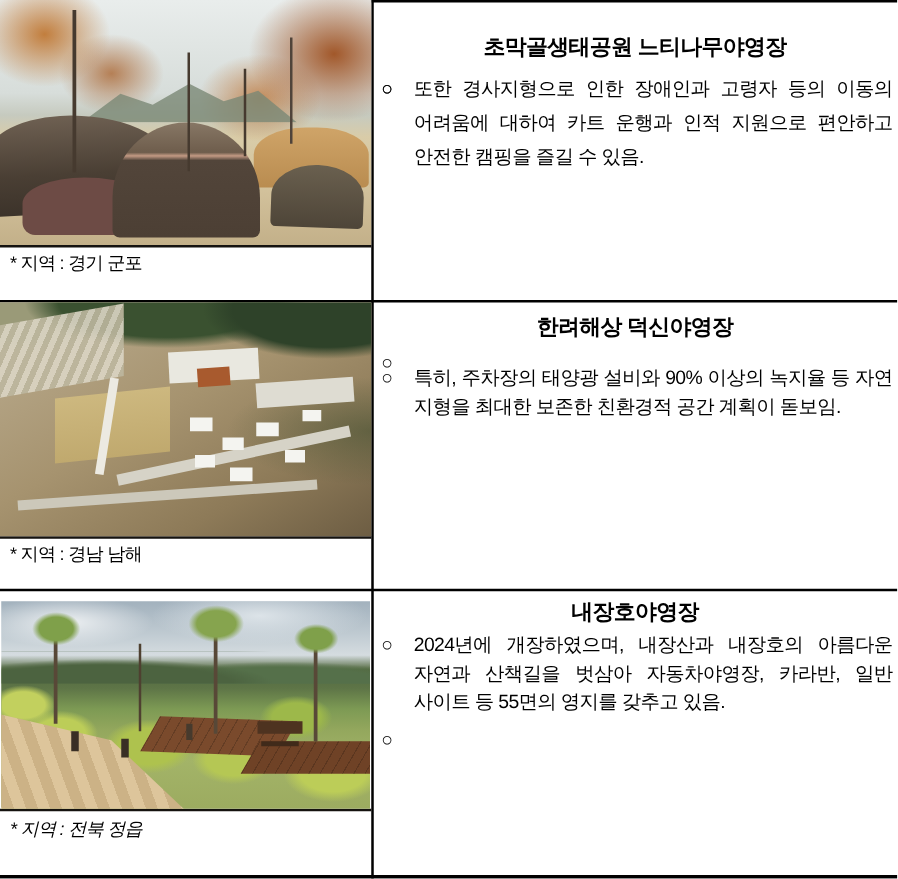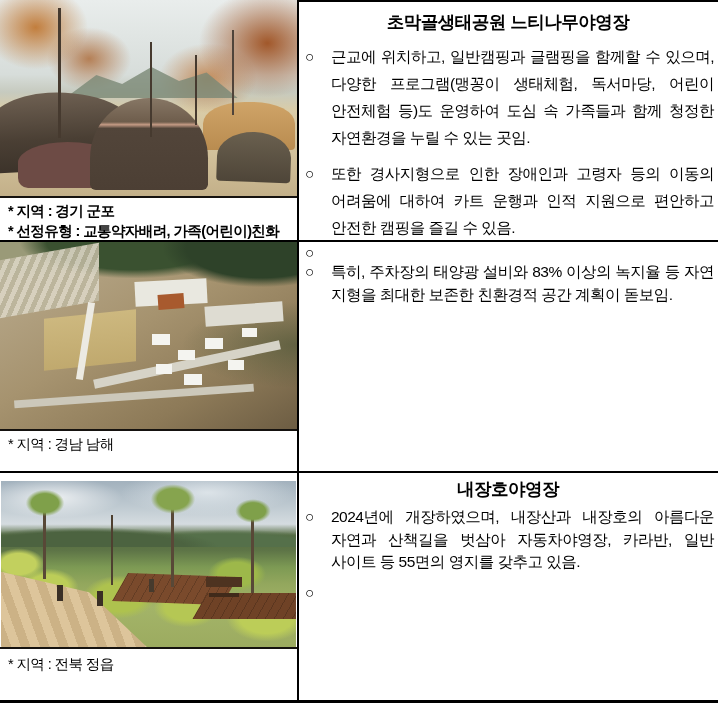--- a/index.html
+++ b/index.html
@@ -19,31 +19,31 @@
   .uline1 { top:196px; } .uline2 { top:429px; } .uline3 { top:647px; }
 
   
   .photo { position:absolute; left:0; width:297px; overflow:hidden; }
   .photo * { position:absolute; }
   #photo1 { top:0;   height:196px; }
   #photo2 { top:242px; height:187px; }
   #photo3 { top:481px; left:1px; width:295px; height:166px; }
   .caption { position:absolute; left:0; width:297px; padding:3px 2px 0 8px; box-sizing:border-box;
              font-size:14.5px; letter-spacing:-0.6px; line-height:20px; white-space:nowrap; overflow:hidden; }
-  #cap1 { top:198px; height:50px;font-weight:bold; }
+  #cap1 { top:198px; height:50px; }
   #cap2 { top:431px; height:24px; }
-  #cap3 { top:650px; height:50px; line-height:22px; }
+  #cap3 { top:650px; height:50px; line-height:22px;font-style:italic; }
 
   
   .cell { position:absolute; left:302px; width:412px; box-sizing:border-box; }
   #cell1 { top:2px;   height:238px; }
   #cell2 { top:242px; height:229px; }
   #cell3 { top:473px; height:261px; }
   .title { font-size:17.5px; font-weight:bold; text-align:center; letter-spacing:-0.5px; }
-  #cell1 .title { margin:8px 0 9px; }
+  #cell1 .title { margin:23px 0 9px; }
   #cell2 .title { margin:7px 0 7px; }
   #cell3 .title { margin:4px 0 5px; }
   .bullet { position:relative; padding-left:29px; text-align:justify; word-break:keep-all;
             font-size:15.5px; letter-spacing:-0.5px; }
   #cell1 .bullet { line-height:27px; }
   #cell2 .bullet, #cell3 .bullet { line-height:22.5px; }
   .marker { position:absolute; left:3px; top:0; }
   #cell1 .b2 { margin-top:9px; }
   #cell2 .b2 { margin-top:19px; }
   #cell3 .b2 { margin-top:8px; }
@@ -162,28 +162,26 @@
     <div class="p1-mtn"></div>
     <div class="p1-glamp"></div>
     <div class="p1-tentL"></div>
     <div class="p1-tarp"></div>
     <div class="p1-tentR"></div>
     <div class="p1-tentC"></div>
     <div class="p1-trunks"></div>
   </div>
   <div class="caption" id="cap1">
     <div>* 지역 : 경기 군포</div>
-    <div>* 선정유형 : 교통약자배려, 가족(어린이)친화</div>
   </div>
 
   <div class="cell" id="cell1">
     <div class="title">초막골생태공원 느티나무야영장</div>
     <div class="bullet b1">
       <span class="marker">○</span>
-      <span>근교에 위치하고, 일반캠핑과 글램핑을 함께할 수 있으며, 다양한 프로그램(맹꽁이 생태체험, 독서마당, 어린이 안전체험 등)도 운영하여 도심 속 가족들과 함께 청정한 자연환경을 누릴 수 있는 곳임.</span>
     </div>
     <div class="bullet b2">
       <span class="marker">○</span>
       <span>또한 경사지형으로 인한 장애인과 고령자 등의 이동의 어려움에 대하여 카트 운행과 인적 지원으로 편안하고 안전한 캠핑을 즐길 수 있음.</span>
     </div>
   </div>
 
   <div class="photo" id="photo2" title="폐교를 활용한 야영장 항공 사진">
     <div class="p2-fields"></div>
     <div class="p2-fieldtan"></div>
@@ -194,26 +192,27 @@
     <div class="p2-path1"></div>
     <div class="p2-path2"></div>
     <div class="p2-vans"></div>
   </div>
   <div class="caption" id="cap2">
     <div>* 지역 : 경남 남해</div>
     <div>* 선정유형 : 친환경, 가족(어린이)친화</div>
   </div>
 
   <div class="cell" id="cell2">
+    <div class="title">한려해상 덕신야영장</div>
     <div class="bullet b1">
       <span class="marker">○</span>
     </div>
     <div class="bullet b2">
       <span class="marker">○</span>
-      <span>특히, 주차장의 태양광 설비와 83% 이상의 녹지율 등 자연 지형을 최대한 보존한 친환경적 공간 계획이 돋보임.</span>
+      <span>특히, 주차장의 태양광 설비와 90% 이상의 녹지율 등 자연 지형을 최대한 보존한 친환경적 공간 계획이 돋보임.</span>
     </div>
   </div>
 
   <div class="photo" id="photo3" title="산책길과 데크 사이트가 있는 야영장 사진">
     <div class="p3-mtn"></div>
     <div class="p3-bushes"></div>
     <div class="p3-path"></div>
     <div class="p3-deck1"></div>
     <div class="p3-deck2"></div>
     <div class="p3-table"></div>

